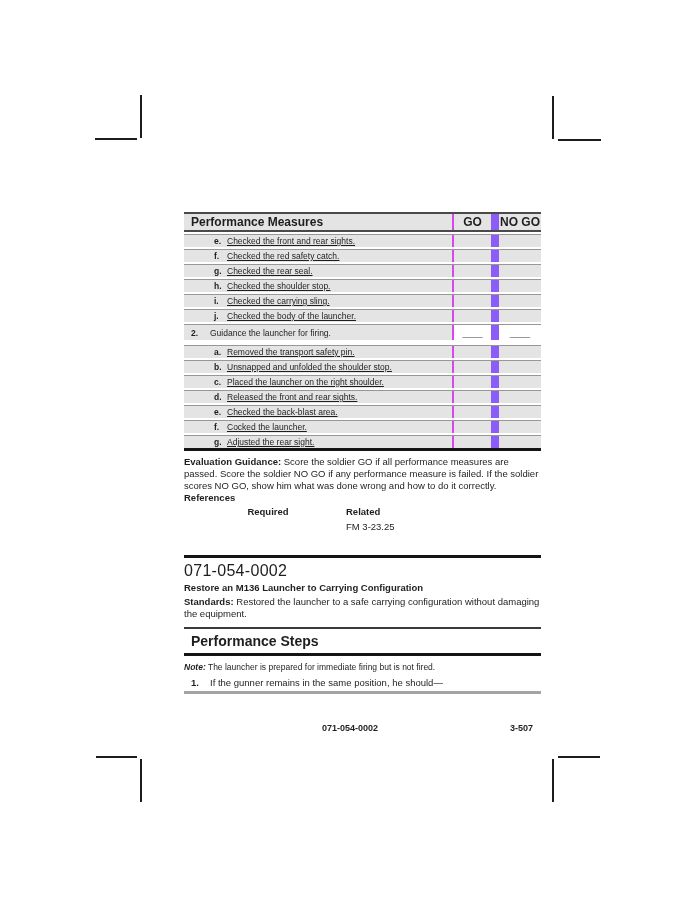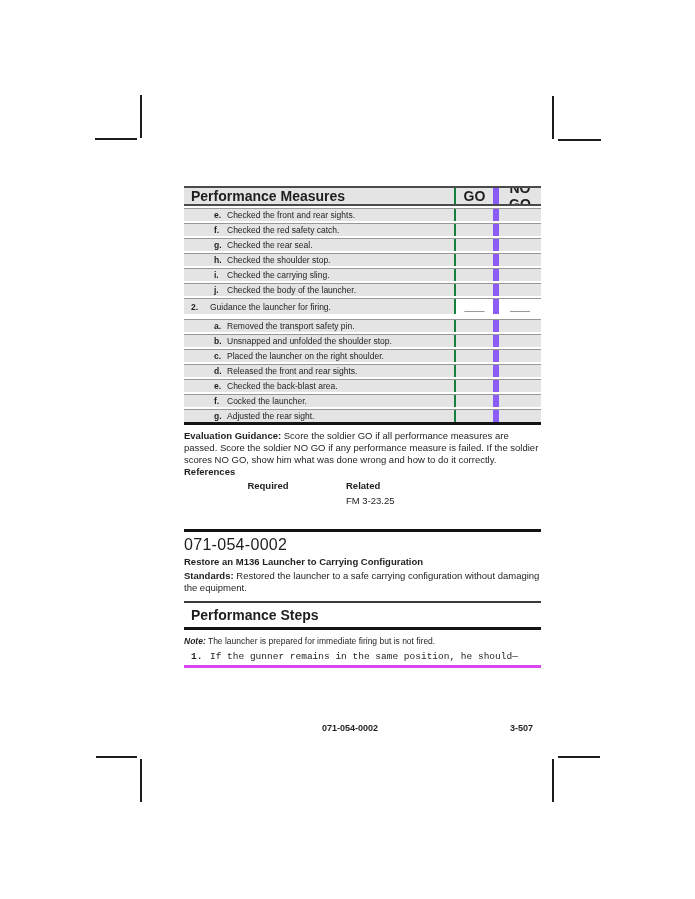--- a/index.html
+++ b/index.html
@@ -9,30 +9,30 @@
   
   .crop { position:absolute; background:#1c1c1c; }
 
   
   .content { position:absolute; left:184px; top:186px; width:357px; }
 
   
   .ptable { border-bottom:3px solid #141414; }
   .thead { display:flex; align-items:center; background:#e4e4e4;
            border-top:2px solid #4a4a4a; border-bottom:2px solid #4a4a4a;
-           height:16px; font-weight:bold; font-size:14px; }
+           height:16px; font-weight:bold; font-size:12px;margin-top:26px; }
   .cm { flex:1; }
-  .cg { width:37px; border-left:2px solid #15803d; text-align:center; align-self:stretch;
+  .cg { width:37px; border-left:2px solid #d946ef; text-align:center; align-self:stretch;
         display:flex; align-items:center; justify-content:center; overflow:hidden; }
-  .cn { width:42px; border-left:6px solid #8b5cf6; text-align:center; align-self:stretch;
+  .cn { width:42px; border-left:8px solid #8b5cf6; text-align:center; align-self:stretch;
         display:flex; align-items:center; justify-content:center; overflow:hidden; }
   .thead .cm { padding-left:7px; }
   .trow { display:flex; align-items:center; background:#e4e4e4;
           border-top:1px solid #979797; margin-top:2px; height:12px; font-size:8.5px; }
-  .trow.sub .cm { padding-left:30px; }
+  .trow.sub .cm { padding-left:30px;text-decoration:underline; }
   .trow.main .cm { padding-left:7px; }
   .rlabel { font-weight:bold; display:inline-block; }
   .sub .rlabel { width:13px; }
   .main .rlabel { width:19px; }
   .trow .cg, .trow .cn { color:#5a5a5a; font-size:9px; }
   .trow.row2 { height:15px; margin-bottom:5px; }
   .trow.row2 .cg, .trow.row2 .cn { background:#ffffff; line-height:6px; }
 
   
   .para { font-size:9.5px; line-height:12px; margin-top:5px; }
@@ -46,21 +46,21 @@
 
   .rule-heavy { height:3px; background:#141414; margin-top:22px; }
   .task-number { font-size:16px; line-height:18px; margin-top:4px; letter-spacing:0.3px; }
   .task-title { font-size:9.5px; font-weight:bold; margin-top:2px; }
 
   .steps-band { margin-top:7px; border-top:2px solid #3a3a3a; border-bottom:3px solid #141414;
                 padding:4px 0 4px 7px; font-weight:bold; font-size:14px; }
   .note-line { margin-top:6px; font-size:8.5px; line-height:11px; }
   .note-label { font-weight:bold; font-style:italic; }
   .step-row { margin-top:4px; font-size:9.5px; line-height:11px;
-              border-bottom:3px solid #d946ef; padding:0 0 3px 7px;font-family:Liberation Mono, monospace; }
+              border-bottom:3px solid #a3a3a3; padding:0 0 3px 7px; }
   .step-label { font-weight:bold; display:inline-block; width:19px; }
 
   .footer { position:absolute; left:184px; top:723px; width:357px;
             font-size:9px; font-weight:bold; height:12px; }
   .footer .fnum { position:absolute; left:0; right:25px; text-align:center; }
   .footer .fpage { position:absolute; right:8px; top:0; }
 </style>
 </head>
 <body>
 

